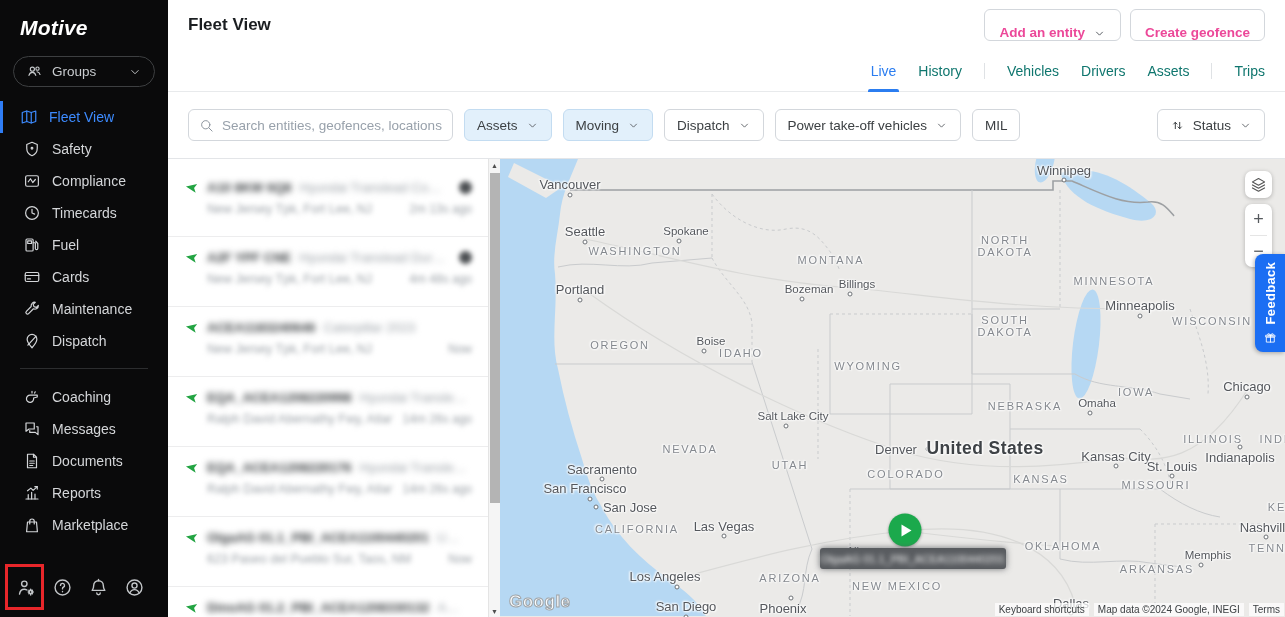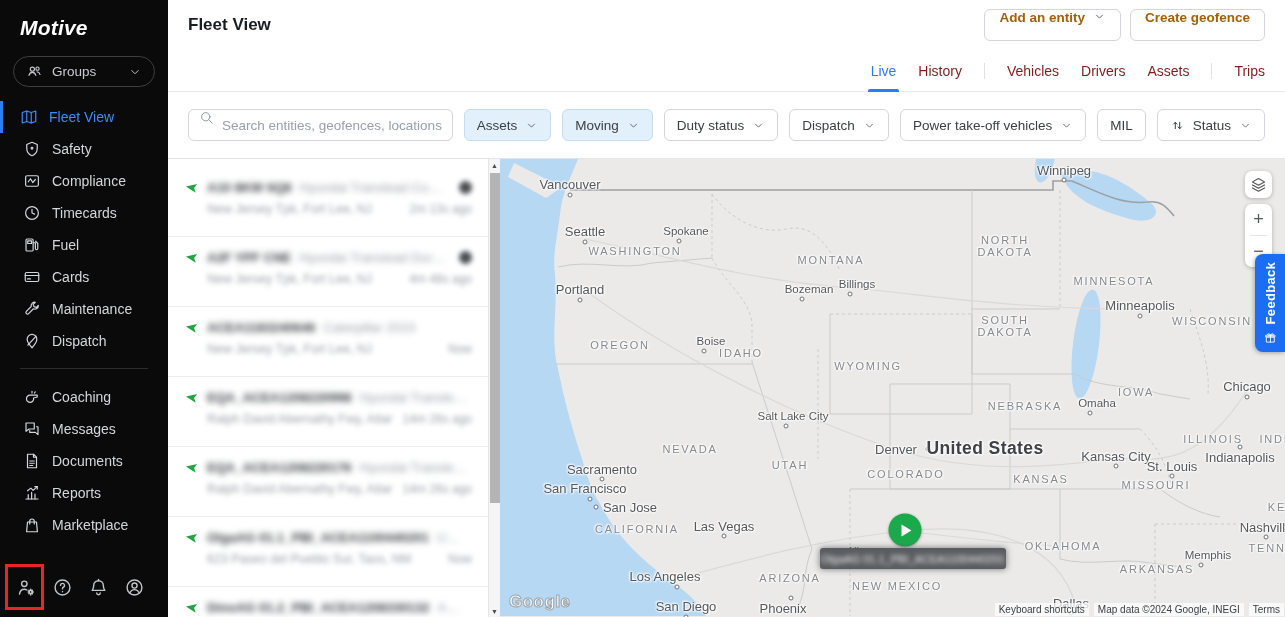--- a/index.html
+++ b/index.html
@@ -19,31 +19,31 @@
   .side-footer { margin-top:auto; display:flex; align-items:center; padding:0 14px 18px; gap:0; justify-content:space-between; width:160px; }
   .foot-btn { width:24px; height:24px; color:#c2c5c8; display:flex; align-items:center; justify-content:center; cursor:pointer; position:relative; }
   .foot-btn .ic { width:21px; height:21px; }
   .foot-btn.hl::after { content:""; position:absolute; left:-9px; top:-11px; width:33px; height:40px; border:3px solid #e8262a; }
 
   
   .main { flex:1; display:flex; flex-direction:column; min-width:0; }
   .topbar { height:50px; display:flex; align-items:center; padding:0 20px; }
   .page-title { font-size:17px; font-weight:700; color:#1b1e21; }
   .topbar-actions { margin-left:auto; display:flex; gap:9px; }
-  .btn { height:32px; background:#fff; border:1px solid #d3d7dc; border-radius:6px; display:flex; align-items:flex-start; gap:8px; padding:0 14px; font-size:13.5px; font-weight:700; color:#a16207; cursor:pointer; }
+  .btn { height:32px; background:#fff; border:1px solid #d3d7dc; border-radius:6px; display:flex; align-items:flex-end; gap:8px; padding:0 14px; font-size:13.5px; font-weight:700; color:#ec4899; cursor:pointer; }
   .btn .chev { width:13px; height:13px; color:#41464c; }
 
   .tabs { height:42px; display:flex; align-items:center; gap:22px; padding:0 20px; border-bottom:1px solid #e8eaec;justify-content:flex-end; }
-  .tab { font-size:14px; color:#7f1d1d; cursor:pointer; position:relative; height:42px; display:flex; align-items:center; }
+  .tab { font-size:14px; color:#0f766e; cursor:pointer; position:relative; height:42px; display:flex; align-items:center; }
   .tab.active { color:#2b7df0; }
   .tab.active::after { content:""; position:absolute; left:-3px; right:-3px; bottom:0; height:3px; background:#2b7df0; border-radius:2px 2px 0 0; }
   .tab-div { width:1px; height:16px; background:#dfe2e5; }
 
   .filterbar { height:67px; display:flex; align-items:center; gap:11px; padding:0 20px; border-bottom:1px solid #e3e5e8; }
-  .searchbox { width:265px; height:32px; border:1px solid #d3d7dc; border-radius:6px; display:flex; gap:8px; padding:0 10px; color:#8d959e; }
+  .searchbox { width:265px; height:32px; border:1px solid #d3d7dc; border-radius:6px; display:flex; align-items:center; gap:8px; padding:0 10px; color:#8d959e; }
   .searchbox .ic { width:15px; height:15px; flex-shrink:0; }
   .searchbox input { border:none; outline:none; font-size:13.5px; color:#30343a; width:100%; font-family:inherit; background:transparent; }
   .searchbox input::placeholder { color:#98a1ab; }
   .chip { height:32px; border-radius:6px; border:1px solid #d3d7dc; background:#fff; display:flex; align-items:center; gap:8px; padding:0 12px; font-size:13.5px; color:#3c4043; cursor:pointer; white-space:nowrap; }
   .chip.active { background:#e2f0fb; border-color:#c3dcf1; }
   .chip .chev { width:13px; height:13px; color:#53575d; }
   .sortbtn { margin-left:auto; }
   .sortbtn .ic { width:15px; height:15px; color:#3c4043; }
 
   .content { flex:1; display:flex; min-height:0; }
@@ -330,28 +330,20 @@
           <button class="chip active">
             <span>Assets</span>
             <span class="chev">
               <svg viewBox="0 0 24 24" fill="none" stroke="currentColor" stroke-width="1.6" stroke-linecap="round" stroke-linejoin="round" style="width:100%;height:100%;display:block">
                 <path d="M6.5 9.5 L12 15 L17.5 9.5"></path>
               </svg>
             </span>
           </button>
           <button class="chip active">
             <span>Moving</span>
-            <span class="chev">
-              <svg viewBox="0 0 24 24" fill="none" stroke="currentColor" stroke-width="1.6" stroke-linecap="round" stroke-linejoin="round" style="width:100%;height:100%;display:block">
-                <path d="M6.5 9.5 L12 15 L17.5 9.5"></path>
-              </svg>
-            </span>
-          </button>
-          <button class="chip">
-            <span>Duty status</span>
             <span class="chev">
               <svg viewBox="0 0 24 24" fill="none" stroke="currentColor" stroke-width="1.6" stroke-linecap="round" stroke-linejoin="round" style="width:100%;height:100%;display:block">
                 <path d="M6.5 9.5 L12 15 L17.5 9.5"></path>
               </svg>
             </span>
           </button>
           <button class="chip">
             <span>Dispatch</span>
             <span class="chev">
               <svg viewBox="0 0 24 24" fill="none" stroke="currentColor" stroke-width="1.6" stroke-linecap="round" stroke-linejoin="round" style="width:100%;height:100%;display:block">

